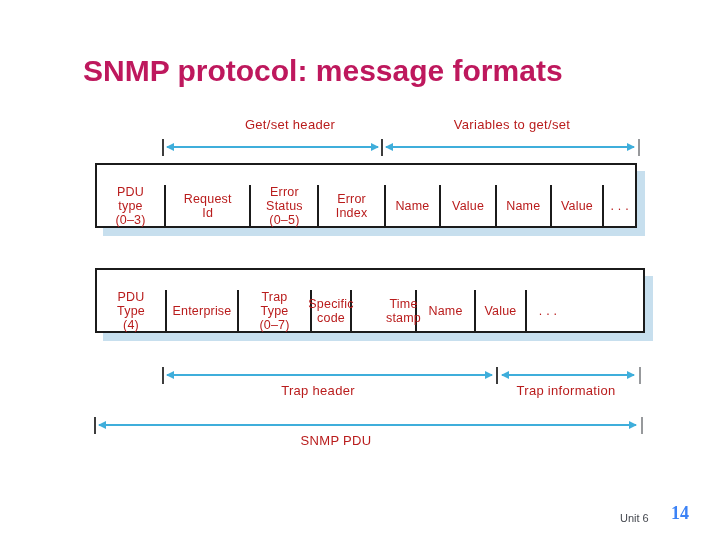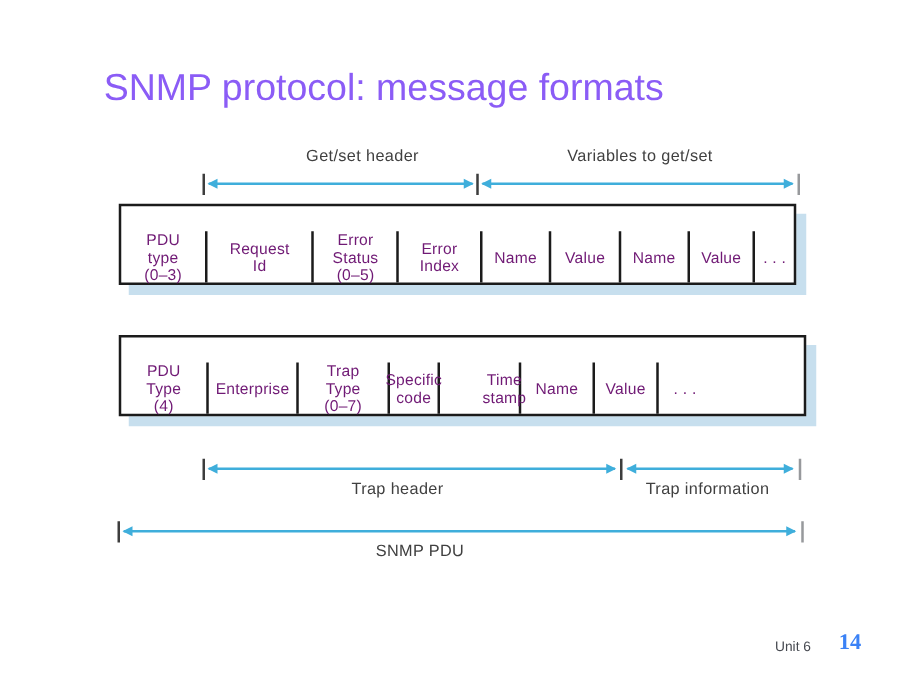--- a/index.html
+++ b/index.html
@@ -3,26 +3,26 @@
 <meta charset="utf-8">
 <style>
   html,body{margin:0;padding:0;background:#888;}
   #slide{
     position:relative;width:720px;height:540px;background:#ffffff;
     font-family:"Liberation Sans", sans-serif;overflow:hidden;margin:0 auto;
   }
   .abs{position:absolute;}
   
   #title{
-    left:83px;top:54px;font-size:30px;font-weight:normal;color:#8b5cf6;
+    left:83px;top:54px;font-size:30px;font-weight:bold;color:#be185d;
     letter-spacing:0;white-space:nowrap;
   }
   
   .dimlabel{
-    font-size:13px;color:#404040;white-space:nowrap;
+    font-size:13px;color:#b91c1c;white-space:nowrap;
     transform:translateX(-50%);letter-spacing:0.3px;
   }
   
   .aline{height:2px;background:#3FAEDB;}
   .aline::before{
     content:"";position:absolute;left:-1px;top:-3px;width:0;height:0;
     border-top:4px solid transparent;border-bottom:4px solid transparent;
     border-right:8px solid #3FAEDB;
   }
   .aline::after{
@@ -35,21 +35,21 @@
   .tick-dark{background:#3d3d3d;}
   .tick-gray{background:#97999c;}
   
   .ftable{
     display:flex;height:65px;background:#ffffff;box-sizing:border-box;
     border:2px solid #1b1b1b;box-shadow:8px 8px 0 0 #C7DFEE;
   }
   .fcell{
     box-sizing:border-box;border-right:2px solid #1b1b1b;
     display:flex;align-items:center;justify-content:center;text-align:center;
-    font-size:12.5px;line-height:1.12;color:#701a75;white-space:pre-line;
+    font-size:12.5px;line-height:1.12;color:#b91c1c;white-space:pre-line;
     letter-spacing:0.2px;
     margin-top:20px;
   }
   .fcell:last-child{border-right:none;}
   
   #footer-unit{left:620px;top:512px;font-size:11px;color:#45484f;text-align:center;}
   #footer-page{
     left:671px;top:503px;font-size:18px;font-weight:bold;color:#3b82f6;
     font-family:"Liberation Serif", serif;
   }

